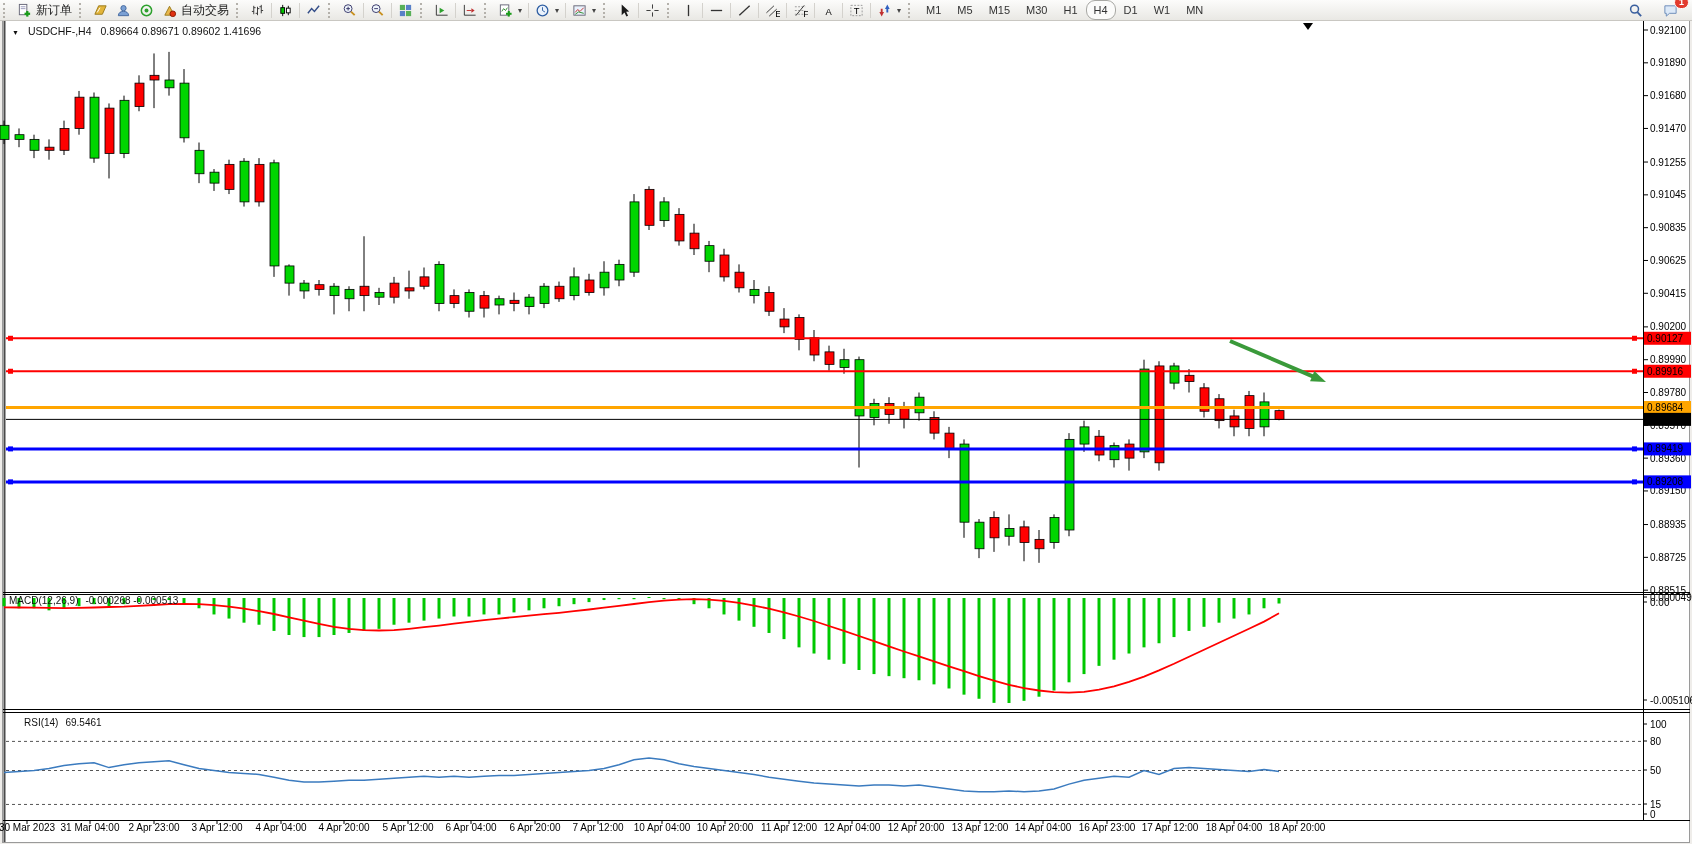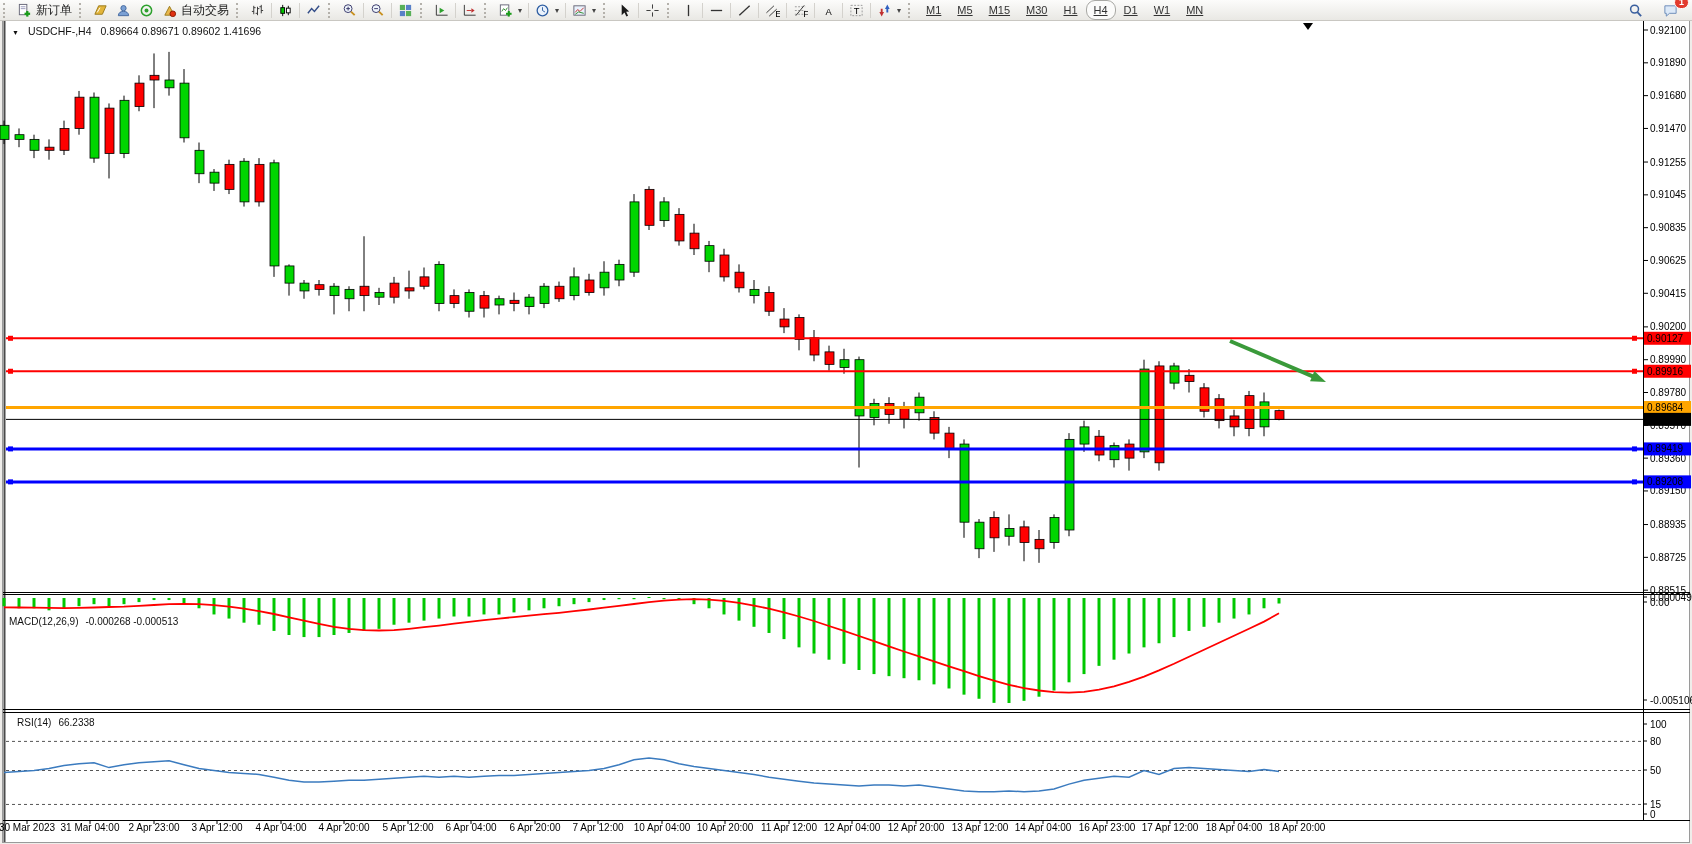--- a/index.html
+++ b/index.html
@@ -8,33 +8,33 @@
   #toolbar{position:absolute;left:0;top:0;width:1692px;height:20px;z-index:3;
     display:flex;align-items:flex-end;background:linear-gradient(#fcfcfb,#e9e8e4);
     border-bottom:1px solid #c9c7c2;}
   .tb-group{display:flex;align-items:center;height:20px;}
   .grip{width:4px;height:15px;border-left:2px dotted #b4b1ab;margin:0 4px 0 3px;}
   .vsep{width:1px;height:15px;background:#d4d2cd;margin:0 2px;}
   .tb-btn{display:inline-flex;align-items:center;gap:4px;height:18px;padding:0 3px;
     font-size:12px;color:#222;border:1px solid transparent;cursor:default;white-space:nowrap;}
   .tb-btn .caret{font-size:8px;color:#444;margin-left:1px;}
   .tb-btn.active{background:#fbfbfa;border:1px solid #a8a8a4;border-radius:9px;}
-  .tf-btn{padding:0 7px;font-size:11px;color:#333;text-decoration:underline;}
+  .tf-btn{padding:0 7px;font-size:11px;color:#333;}
   #toolbar-right{margin-left:auto;display:flex;align-items:center;gap:12px;padding-right:10px;}
   .icon{display:inline-flex;width:15px;height:15px;position:relative;}
   .chat-wrap{position:relative;}
   .badge{position:absolute;top:-5px;right:-8px;background:#e23b2e;color:#fff;border-radius:8px;
     font-size:9px;font-weight:bold;padding:0 4px;height:11px;line-height:11px;border:1px solid #fff;}
   #chart-svg{position:absolute;left:0;top:0;z-index:1;}
   .overlay{position:absolute;z-index:2;color:#111;}
   #chart-title{left:12px;top:25px;display:flex;align-items:flex-start;gap:9px;font-size:10.5px;}
   #chart-title .marker::before{content:"▼";font-size:7px;color:#111;}
   .pane-label{display:flex;gap:7px;font-size:10px;}
-  #macd-label{left:9px;top:616px;}
-  #rsi-label{left:17px;top:717px;}
+  #macd-label{left:9px;top:595px;}
+  #rsi-label{left:24px;top:717px;}
   svg text{font-family:"Liberation Sans",sans-serif;font-size:10px;fill:#000;}
 </style>
 </head>
 <body>
 
 <div id="toolbar">
     <div class="tb-group">
       <span class="grip"></span>
       <div class="tb-btn">
         <span class="icon">
@@ -767,14 +767,14 @@
   <span class="marker"></span>
   <span>USDCHF-,H4</span>
   <span>0.89664 0.89671 0.89602 1.41696</span>
 </div>
 <div class="overlay pane-label" id="macd-label">
   <span>MACD(12,26,9)</span>
   <span>-0.000268 -0.000513</span>
 </div>
 <div class="overlay pane-label" id="rsi-label">
   <span>RSI(14)</span>
-  <span>66.2338</span>
+  <span>69.5461</span>
 </div>
 
 </body></html>

